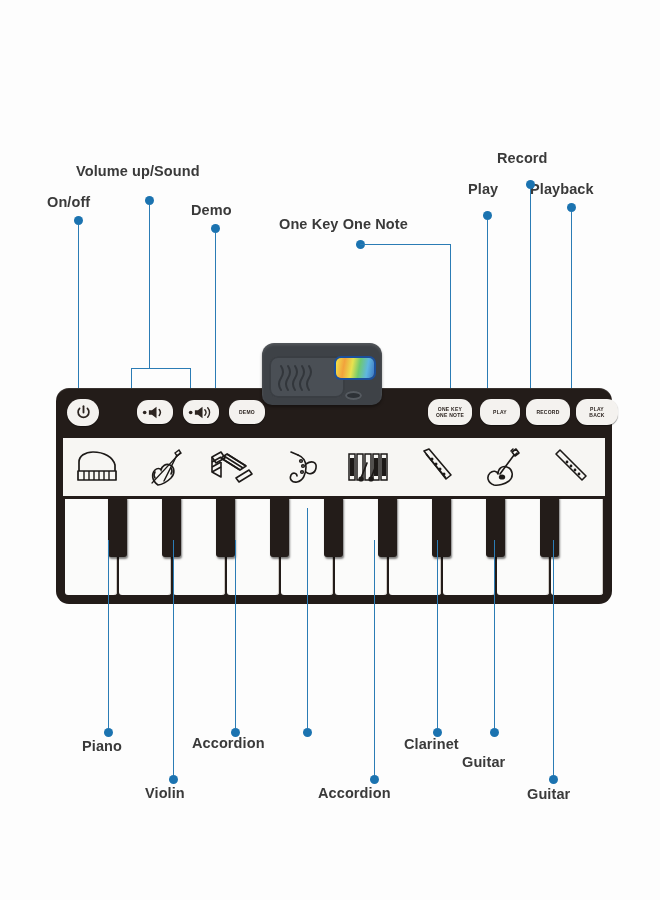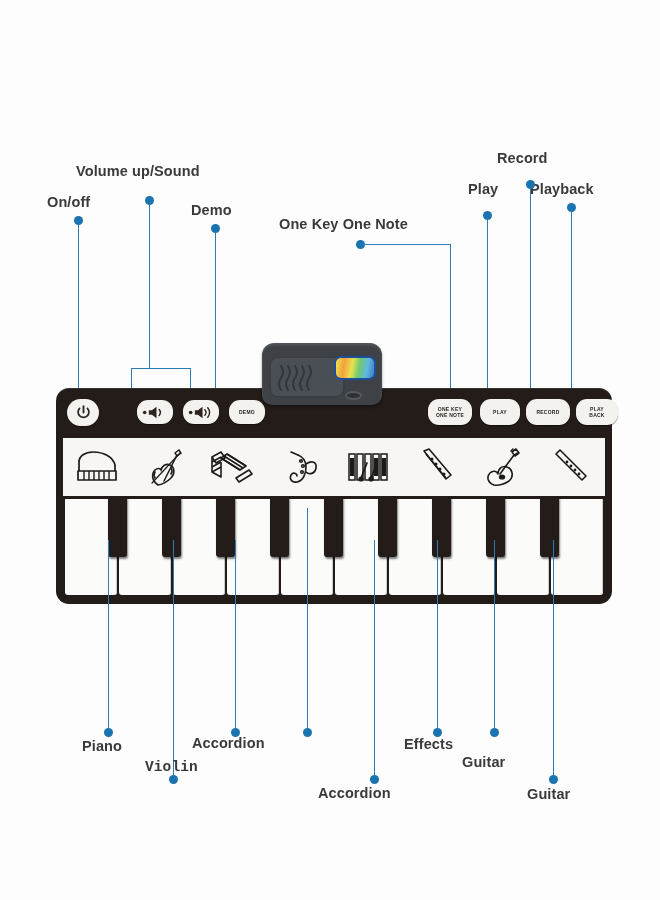--- a/index.html
+++ b/index.html
@@ -467,26 +467,26 @@
   <div class="dot" style="left:433px; top:728px;"></div>
 
   <div class="vline" style="left:494px; top:540px; height:188px;"></div>
   <div class="dot" style="left:490px; top:728px;"></div>
 
   <div class="vline" style="left:553px; top:540px; height:235px;"></div>
   <div class="dot" style="left:549px; top:775px;"></div>
 
   <div class="lbl" style="left:82px; top:738px;">Piano</div>
 
-  <div class="lbl" style="left:145px; top:759px;font-family:Liberation Mono, monospace;">Violin</div>
+  <div class="lbl" style="left:145px; top:785px;">Violin</div>
 
   <div class="lbl" style="left:192px; top:735px;">Accordion</div>
 
 
   <div class="lbl" style="left:318px; top:785px;">Accordion</div>
 
-  <div class="lbl" style="left:404px; top:736px;">Effects</div>
+  <div class="lbl" style="left:404px; top:736px;">Clarinet</div>
 
   <div class="lbl" style="left:462px; top:754px;">Guitar</div>
 
   <div class="lbl" style="left:527px; top:786px;">Guitar</div>
 
 </div>
 
 </body></html>

